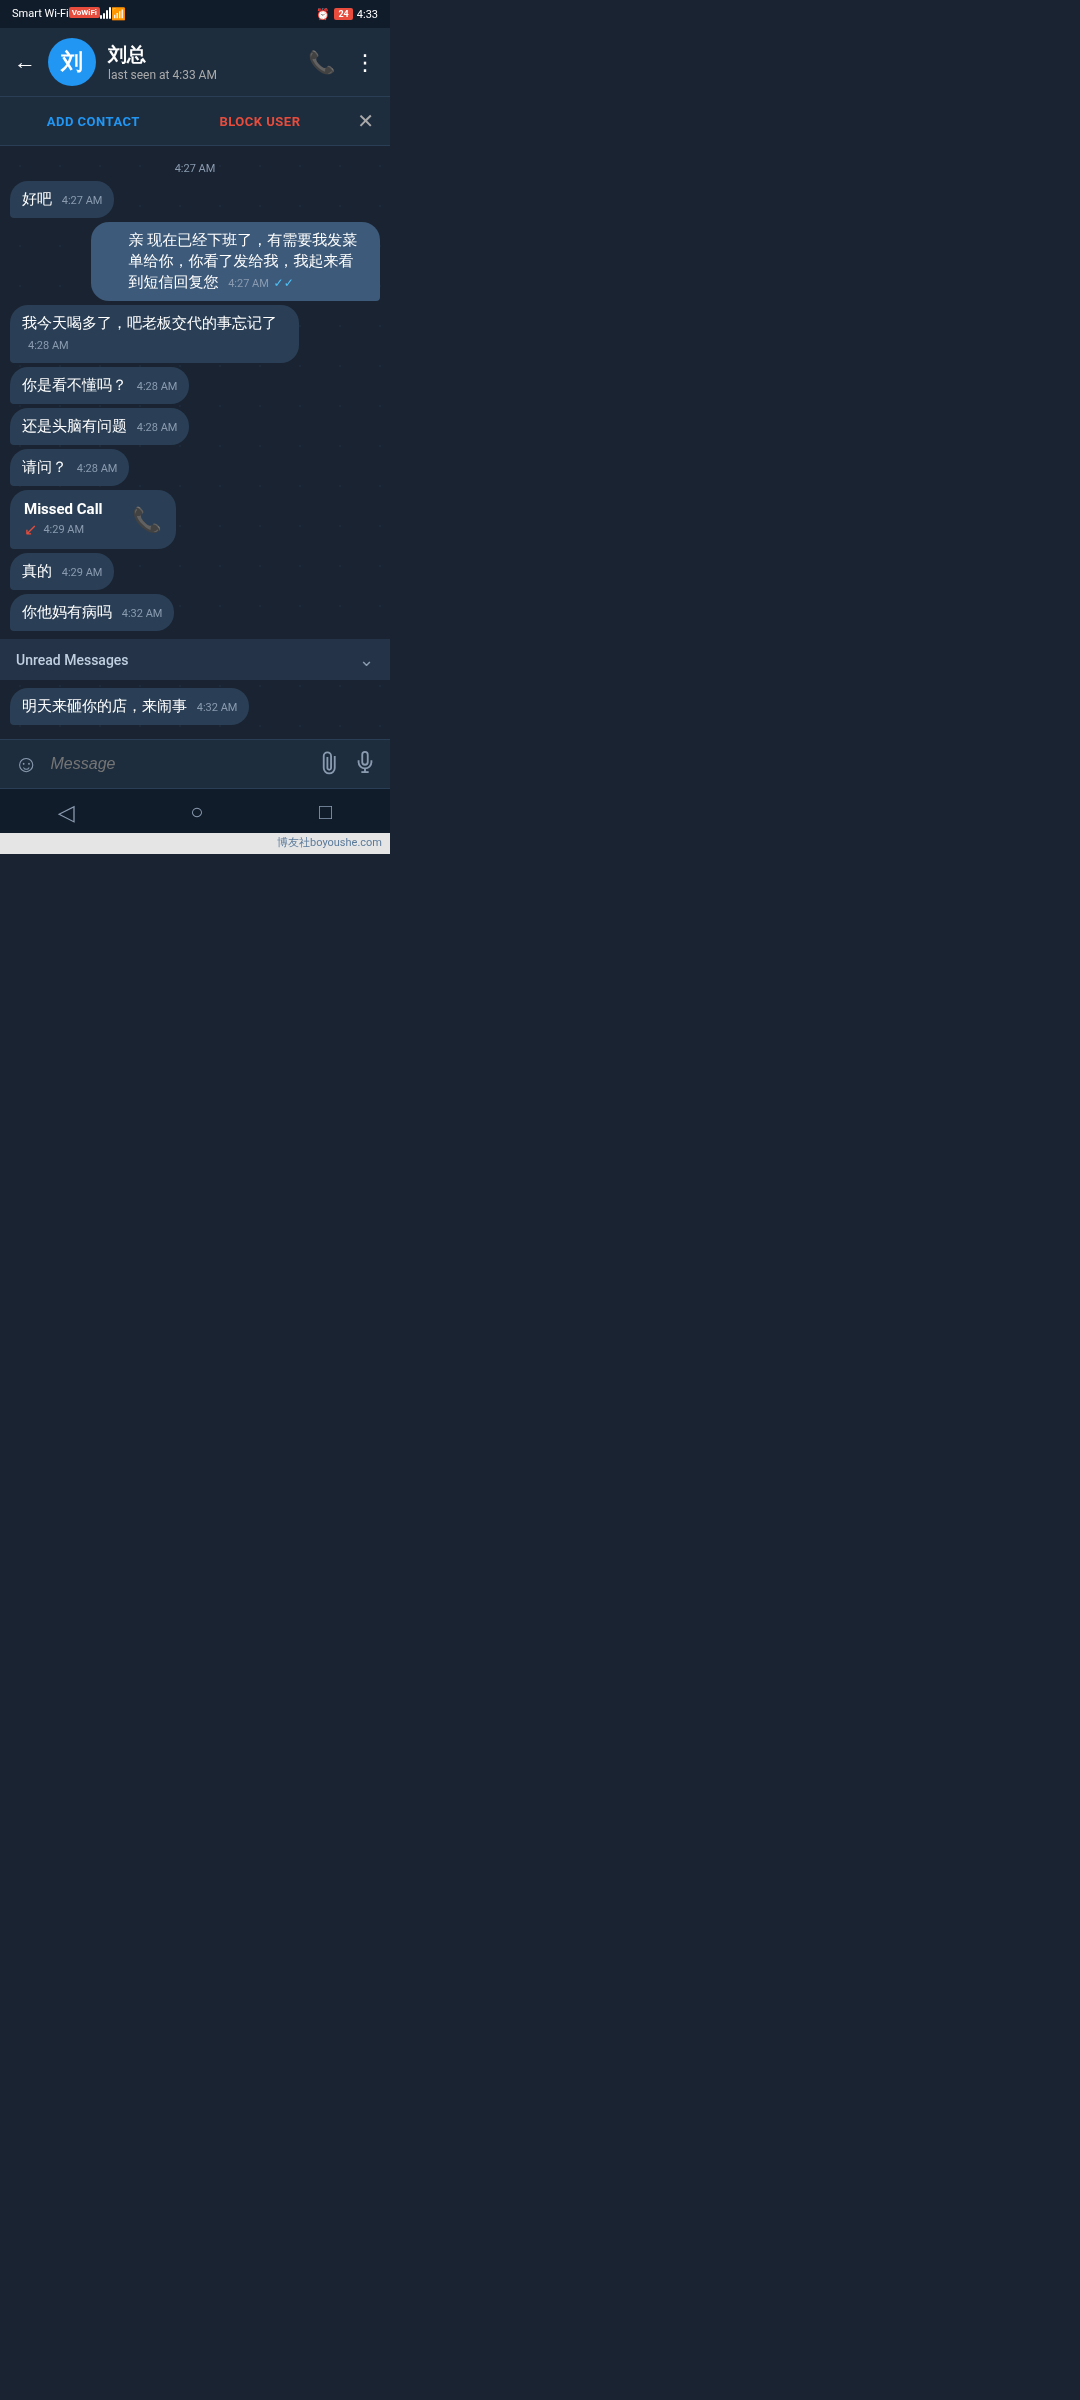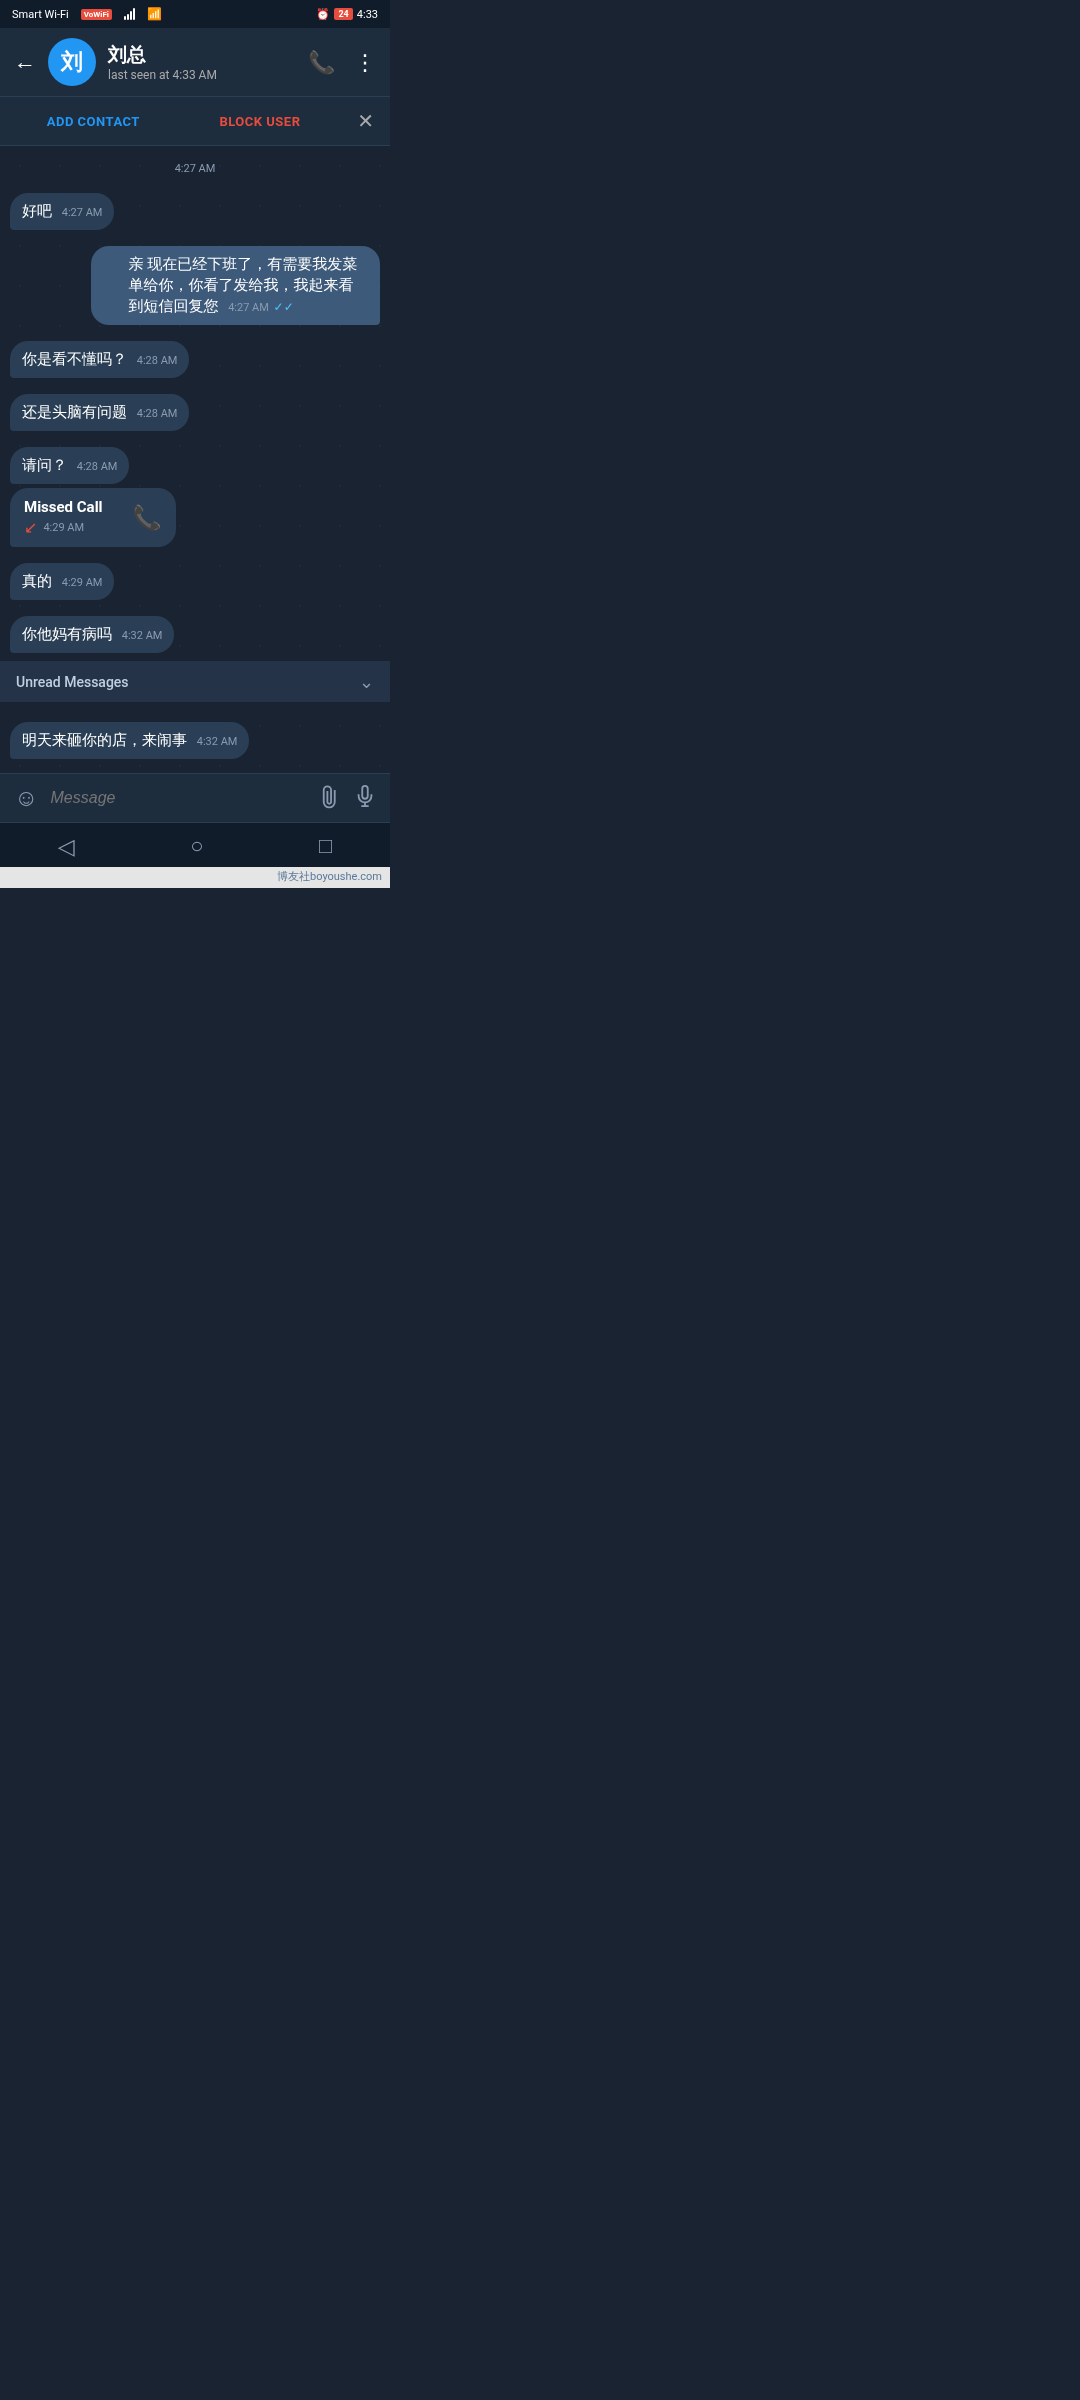--- a/index.html
+++ b/index.html
@@ -19,21 +19,21 @@
     .status-bar {
       background: #111c2b;
       display: flex;
       justify-content: space-between;
       align-items: center;
       padding: 6px 12px;
       font-size: 11px;
       color: #fff;
       height: 28px;
     }
-    .status-left { display: flex; align-items: center; gap: 12px; font-size: 11px; }
+    .status-left { display: flex; align-items: flex-start; gap: 0; font-size: 11px; }
     .status-right { display: flex; align-items: center; gap: 4px; font-size: 11px; }
     .signal-bars { display: flex; align-items: flex-end; gap: 1px; height: 12px; }
     .signal-bars span { background: #fff; width: 2px; border-radius: 1px; }
     .wifi-icon { font-size: 12px; }
     .vowifi-badge {
       background: #e74c3c;
       color: #fff;
       font-size: 8px;
       padding: 1px 3px;
       border-radius: 2px;
@@ -154,21 +154,20 @@
     .msg-row.incoming { justify-content: flex-start; }
     .msg-row.outgoing { justify-content: flex-end; }
 
     .bubble {
       max-width: 78%;
       padding: 8px 12px;
       border-radius: 18px;
       font-size: 15px;
       line-height: 1.4;
       position: relative;
-      margin-top: 12px;
     }
 
     .bubble.incoming {
       background: #2a3f55;
       color: #fff;
       border-bottom-left-radius: 4px;
     }
 
     .bubble.outgoing {
       background: #3d5a7a;
@@ -343,20 +342,26 @@
     </div>
   </div>
 
   <div class="msg-row outgoing">
     <div class="bubble outgoing">
       <span class="msg-text-block">亲 现在已经下班了，有需要我发菜单给你，你看了发给我，我起来看到短信回复您</span>
       <span class="inline-time outgoing-time">4:27 AM <span class="check-marks">✓✓</span></span>
     </div>
   </div>
 
+  <div class="msg-row incoming">
+    <div class="bubble incoming">
+      <span class="msg-text-block">我今天喝多了，吧老板交代的事忘记了</span>
+      <span class="inline-time">4:28 AM</span>
+    </div>
+  </div>
 
   <div class="msg-row incoming">
     <div class="bubble incoming">
       <span class="msg-text-block">你是看不懂吗？</span>
       <span class="inline-time">4:28 AM</span>
     </div>
   </div>
 
   <div class="msg-row incoming">
     <div class="bubble incoming">

